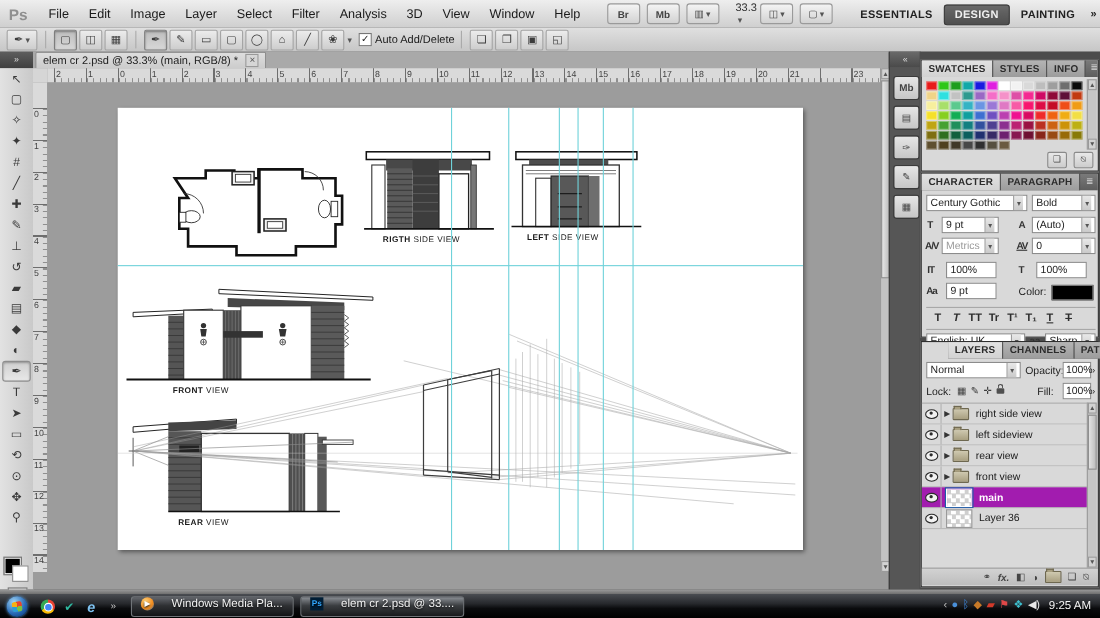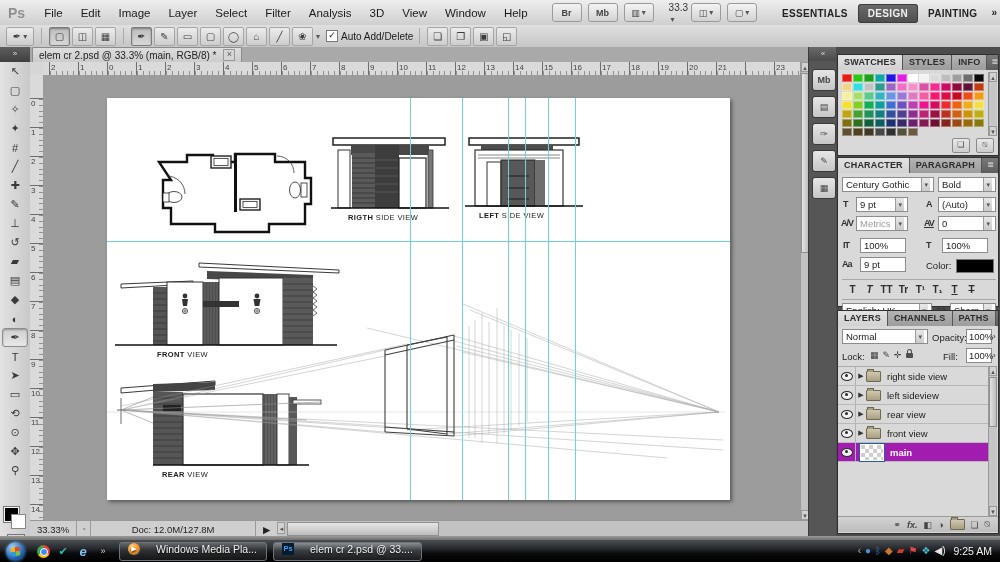--- a/index.html
+++ b/index.html
@@ -415,30 +415,20 @@
         <div class="guide gv" style="left: 532px; background: rgb(111, 210, 218);"></div>
         <div class="guide gh" style="top: 166px; background: rgb(111, 210, 218);"></div>
       </div>
 
     <div id="vscroll" class="abs">
       <span class="sarrow" style="top:0;">▲</span>
       <span id="vthumb"></span>
       <span class="sarrow" style="bottom:0;">▼</span>
     </div>
 
-    <div id="statusbar" class="abs">
-      <span class="statbox">33.33%</span>
-      <span class="statbox" style="padding:0 4px;color:#777;font-size:8px;">◔</span>
-      <span class="statbox" style="min-width:150px;justify-content:center;">Doc: 12.0M/127.8M</span>
-      <span class="statbox" style="border-right:none;">▶</span>
-      <span id="hscroll">
-        <span class="sarrow" style="left:0;top:1px;height:12px;line-height:12px;">◄</span>
-        <span id="hthumb"></span>
-      </span>
-    </div>
   </div>
 
   <div id="dockstrip" class="abs">
     <div id="striphead" class="abs">«</div>
   <div class="stripbtn" style="top: 22px;">Mb</div>
       <div class="stripbtn" style="top: 49px;">▤</div>
       <div class="stripbtn" style="top: 76px;">✑</div>
       <div class="stripbtn" style="top: 103px;">✎</div>
       <div class="stripbtn" style="top: 130px;">▦</div>
     </div>
@@ -604,21 +594,21 @@
           <span>English: UK</span>
           <span class="ddcaret">▾</span>
         </div>
       <span class="ficon" style="left:98px;top:147px;letter-spacing:0;">aa</span>
       <div class="combo" style="left:112px;top:145px;width:46px;">
           <span>Sharp</span>
           <span class="ddcaret">▾</span>
         </div>
     </div>
 
-    <div class="panel" style="top:263px;height:224px;">
+    <div class="panel" style="top:263px;height:224px;padding-left:24px;">
       <div class="tabstrip">
         <span class="ptab active">LAYERS</span>
         <span class="ptab">CHANNELS</span>
         <span class="ptab">PATHS</span>
         <span class="pmenu">≣</span>
       </div>
       <div class="combo" style="left:4px;top:18px;width:86px;">
           <span>Normal</span>
           <span class="ddcaret">▾</span>
         </div>
@@ -672,20 +662,27 @@
             <span class="folder"></span>
             <span class="lname">front view</span>
           </div>
           <div class="lrow sel">
             <span class="eyebox">
               <span class="eye"></span>
             </span>
             <span class="thumb"></span>
             <span class="lname">main</span>
           </div>
+          <div class="lrow">
+            <span class="eyebox">
+              <span class="eye"></span>
+            </span>
+            <span class="thumb"></span>
+            <span class="lname">Layer 36</span>
+          </div>
         </div>
       <div class="pscroll" style="top:55px;height:150px;">
         <span class="sarrow" style="top:0;">▲</span>
         <span style="position:absolute;top:11px;left:0;width:8px;height:50px;background:linear-gradient(90deg,#e2e2e2,#bdbdbd);border:1px solid #909090;box-sizing:border-box;"></span>
         <span class="sarrow" style="bottom:0;">▼</span>
       </div>
       <div class="lbot" style="bottom:1px;">
         <span>⚭</span>
         <span style="font-style:italic;font-weight:bold;">fx.</span>
         <span>◧</span>

